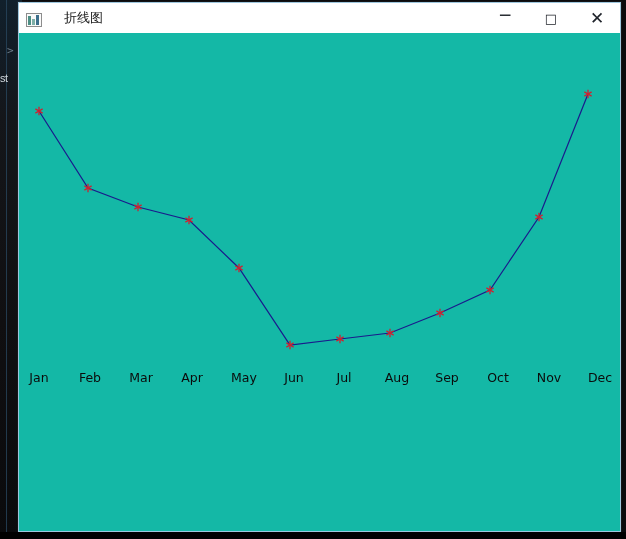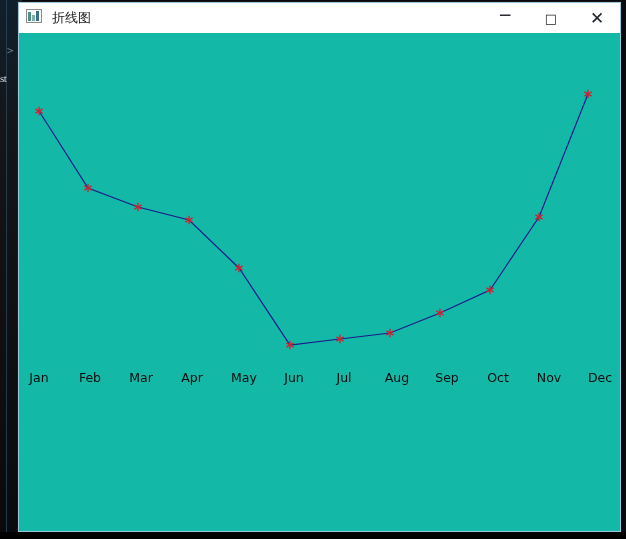--- a/index.html
+++ b/index.html
@@ -31,21 +31,21 @@
     position: absolute;
     left: 6px; top: 0;
     width: 1px; height: 539px;
     background: #2a4a63;
     opacity: .75;
   }
   #backdrop-terminal .bd-text {
     position: absolute;
     left: 0px;
     color: #cfd6dc;
-    font-family: Liberation Serif, serif;
+    font-family: Liberation Sans, sans-serif;
     font-size: 11px;
     line-height: 12px;
     letter-spacing: -.5px;
     white-space: nowrap;
   }
   #backdrop-terminal .bd-chev {
     position: absolute;
     left: 7px; top: 44px;
     color: #6f7f8c;
     font-family: "DejaVu Sans Mono", monospace;
@@ -69,22 +69,22 @@
     position: relative;
     height: 30px;
     background: #ffffff;
     display: flex;
     align-items: center;
     user-select: none;
   }
 
   #title-left {
     display: flex;
-    align-items: flex-start;
-    gap: 10px;
+    align-items: flex-end;
+    gap: 22px;
     padding-left: 7px;
   }
 
   #window-icon {
     width: 16px;
     height: 14px;
     border: 1px solid #8d8d8d;
     background: #fafafa;
     box-sizing: border-box;
     position: relative;

